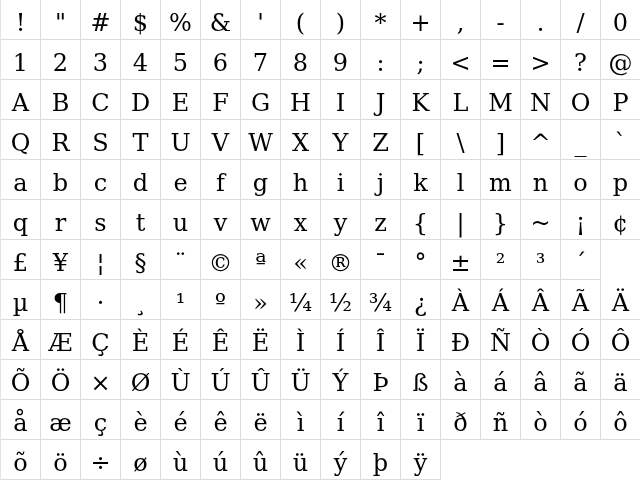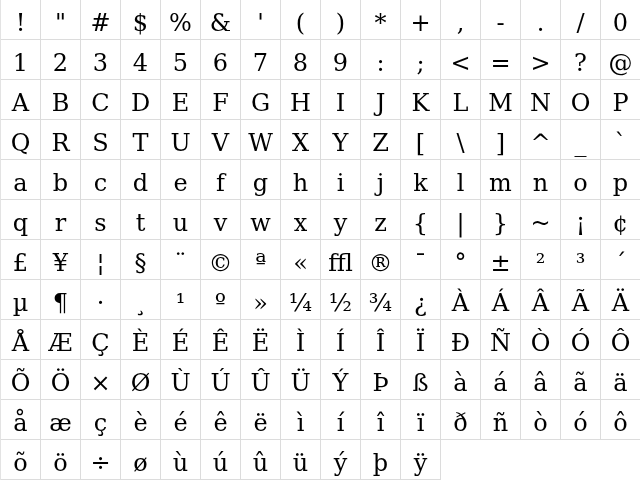--- a/index.html
+++ b/index.html
@@ -370,23 +370,20 @@
       <div class="glyph-cell">
         <span>©</span>
       </div>
       <div class="glyph-cell">
         <span>ª</span>
       </div>
       <div class="glyph-cell">
         <span>«</span>
       </div>
       <div class="glyph-cell">
-        <span>ffl</span>
-      </div>
-      <div class="glyph-cell">
         <span>®</span>
       </div>
       <div class="glyph-cell">
         <span>¯</span>
       </div>
       <div class="glyph-cell">
         <span>°</span>
       </div>
       <div class="glyph-cell">
         <span>±</span>

